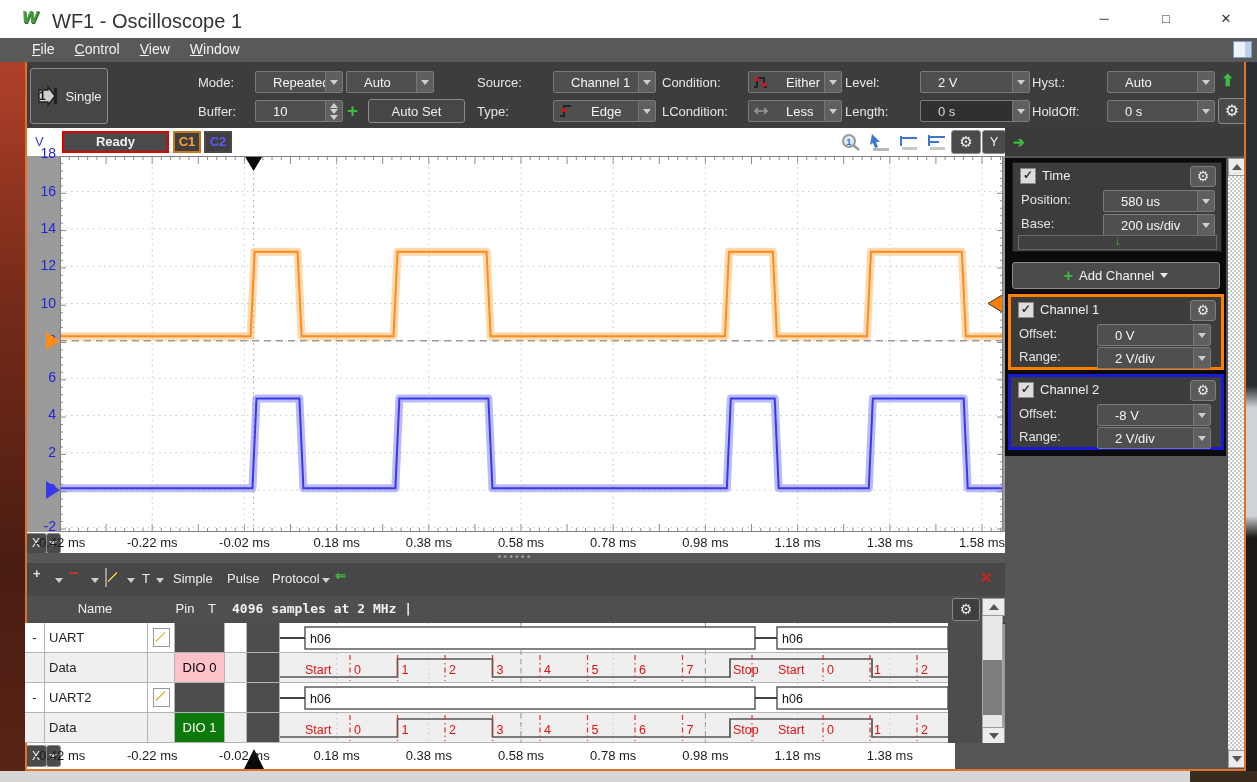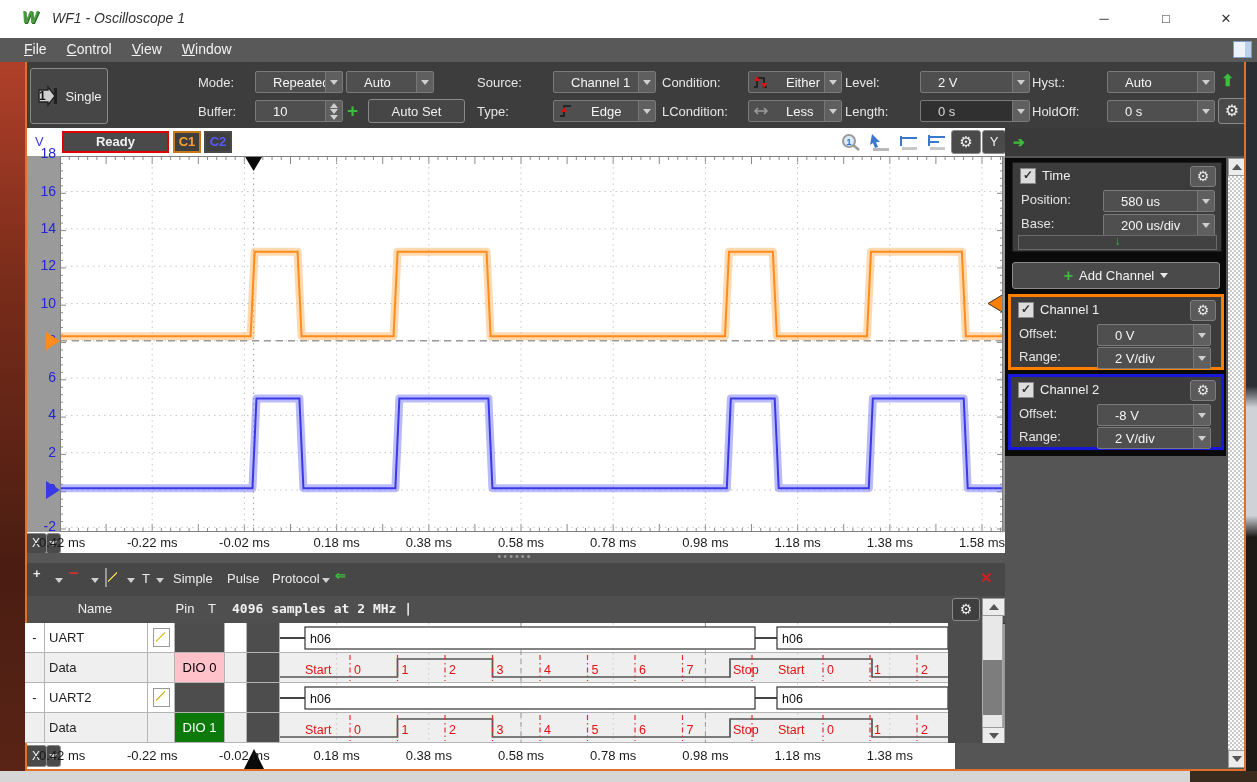--- a/index.html
+++ b/index.html
@@ -3,21 +3,21 @@
 <meta charset="utf-8">
 <style>
   html,body{margin:0;padding:0;background:#222;}
   #app{position:relative;width:1257px;height:782px;overflow:hidden;
        font-family:"Liberation Sans",sans-serif;background:#9a9a9a;}
   .abs{position:absolute;}
   
   .titlebar{left:0;top:0;width:1257px;height:38px;background:#fff;border-bottom:1px solid #d9d9d9;}
   .logo{position:absolute;left:22px;top:8px;font-weight:900;font-size:17px;color:#4a9e3f;
         text-shadow:1px 1px 0 #2d6b28;font-style:italic;}
-  .title{position:absolute;left:52px;top:10px;font-size:14px;color:#333;font-style:italic;}
+  .title{position:absolute;left:52px;top:10px;font-size:20px;color:#333;}
   .wbtn{position:absolute;top:0;width:46px;height:38px;text-align:center;line-height:38px;
         font-size:13px;color:#333;cursor:default;}
   .menubar{left:0;top:38px;width:1257px;height:24px;background:#595959;}
   .menu-item{display:inline-block;color:#f2f2f2;font-size:14px;padding:3px 10px;}
   .menu-item u{text-decoration:underline;}
   .menubar-icon{position:absolute;right:5px;top:3px;width:17px;height:15px;background:#eef3fa;
         border:1px solid #7d9bc9;box-shadow:inset -6px 0 0 #bcd0ec;}
   
   .toolbar{left:25px;top:62px;width:1221px;height:66px;background:#3d3d3d;border-bottom:1px solid #2a2a2a;}
   .tbtn{position:absolute;background:#464646;border:1px solid #8a8a8a;border-radius:3px;
@@ -107,21 +107,21 @@
 
   <div class="abs titlebar">
     <span class="logo">W</span>
     <span class="title">WF1 - Oscilloscope 1</span>
     <span class="wbtn" style="right:130px;">─</span>
     <span class="wbtn" style="right:68px;">□</span>
     <span class="wbtn" style="right:8px;">✕</span>
   </div>
 
   <div class="abs menubar">
-    <div id="menu-items" style="padding-left:14px;"><span class="menu-item"><u>F</u>ile</span><span class="menu-item"><u>C</u>ontrol</span><span class="menu-item"><u>V</u>iew</span><span class="menu-item"><u>W</u>indow</span></div>
+    <div id="menu-items" style="padding-left:22px;"><span class="menu-item"><u>F</u>ile</span><span class="menu-item"><u>C</u>ontrol</span><span class="menu-item"><u>V</u>iew</span><span class="menu-item"><u>W</u>indow</span></div>
     <span class="menubar-icon"></span>
   </div>
 
   <div class="abs toolbar" id="toolbar">
     <div class="tbtn" style="left:5px;top:6px;width:76px;height:54px;">
       <svg width="22" height="22" viewBox="0 0 22 22">
         <polygon points="3,5 12,5 12,2 19,11 12,20 12,17 3,17" fill="#cfcfcf" stroke="#222" stroke-width="1.4"></polygon>
         <rect x="18" y="3" width="3" height="16" fill="#222"></rect>
         <text x="3" y="15" font-size="12" font-weight="bold" fill="#111">1</text>
       </svg>

